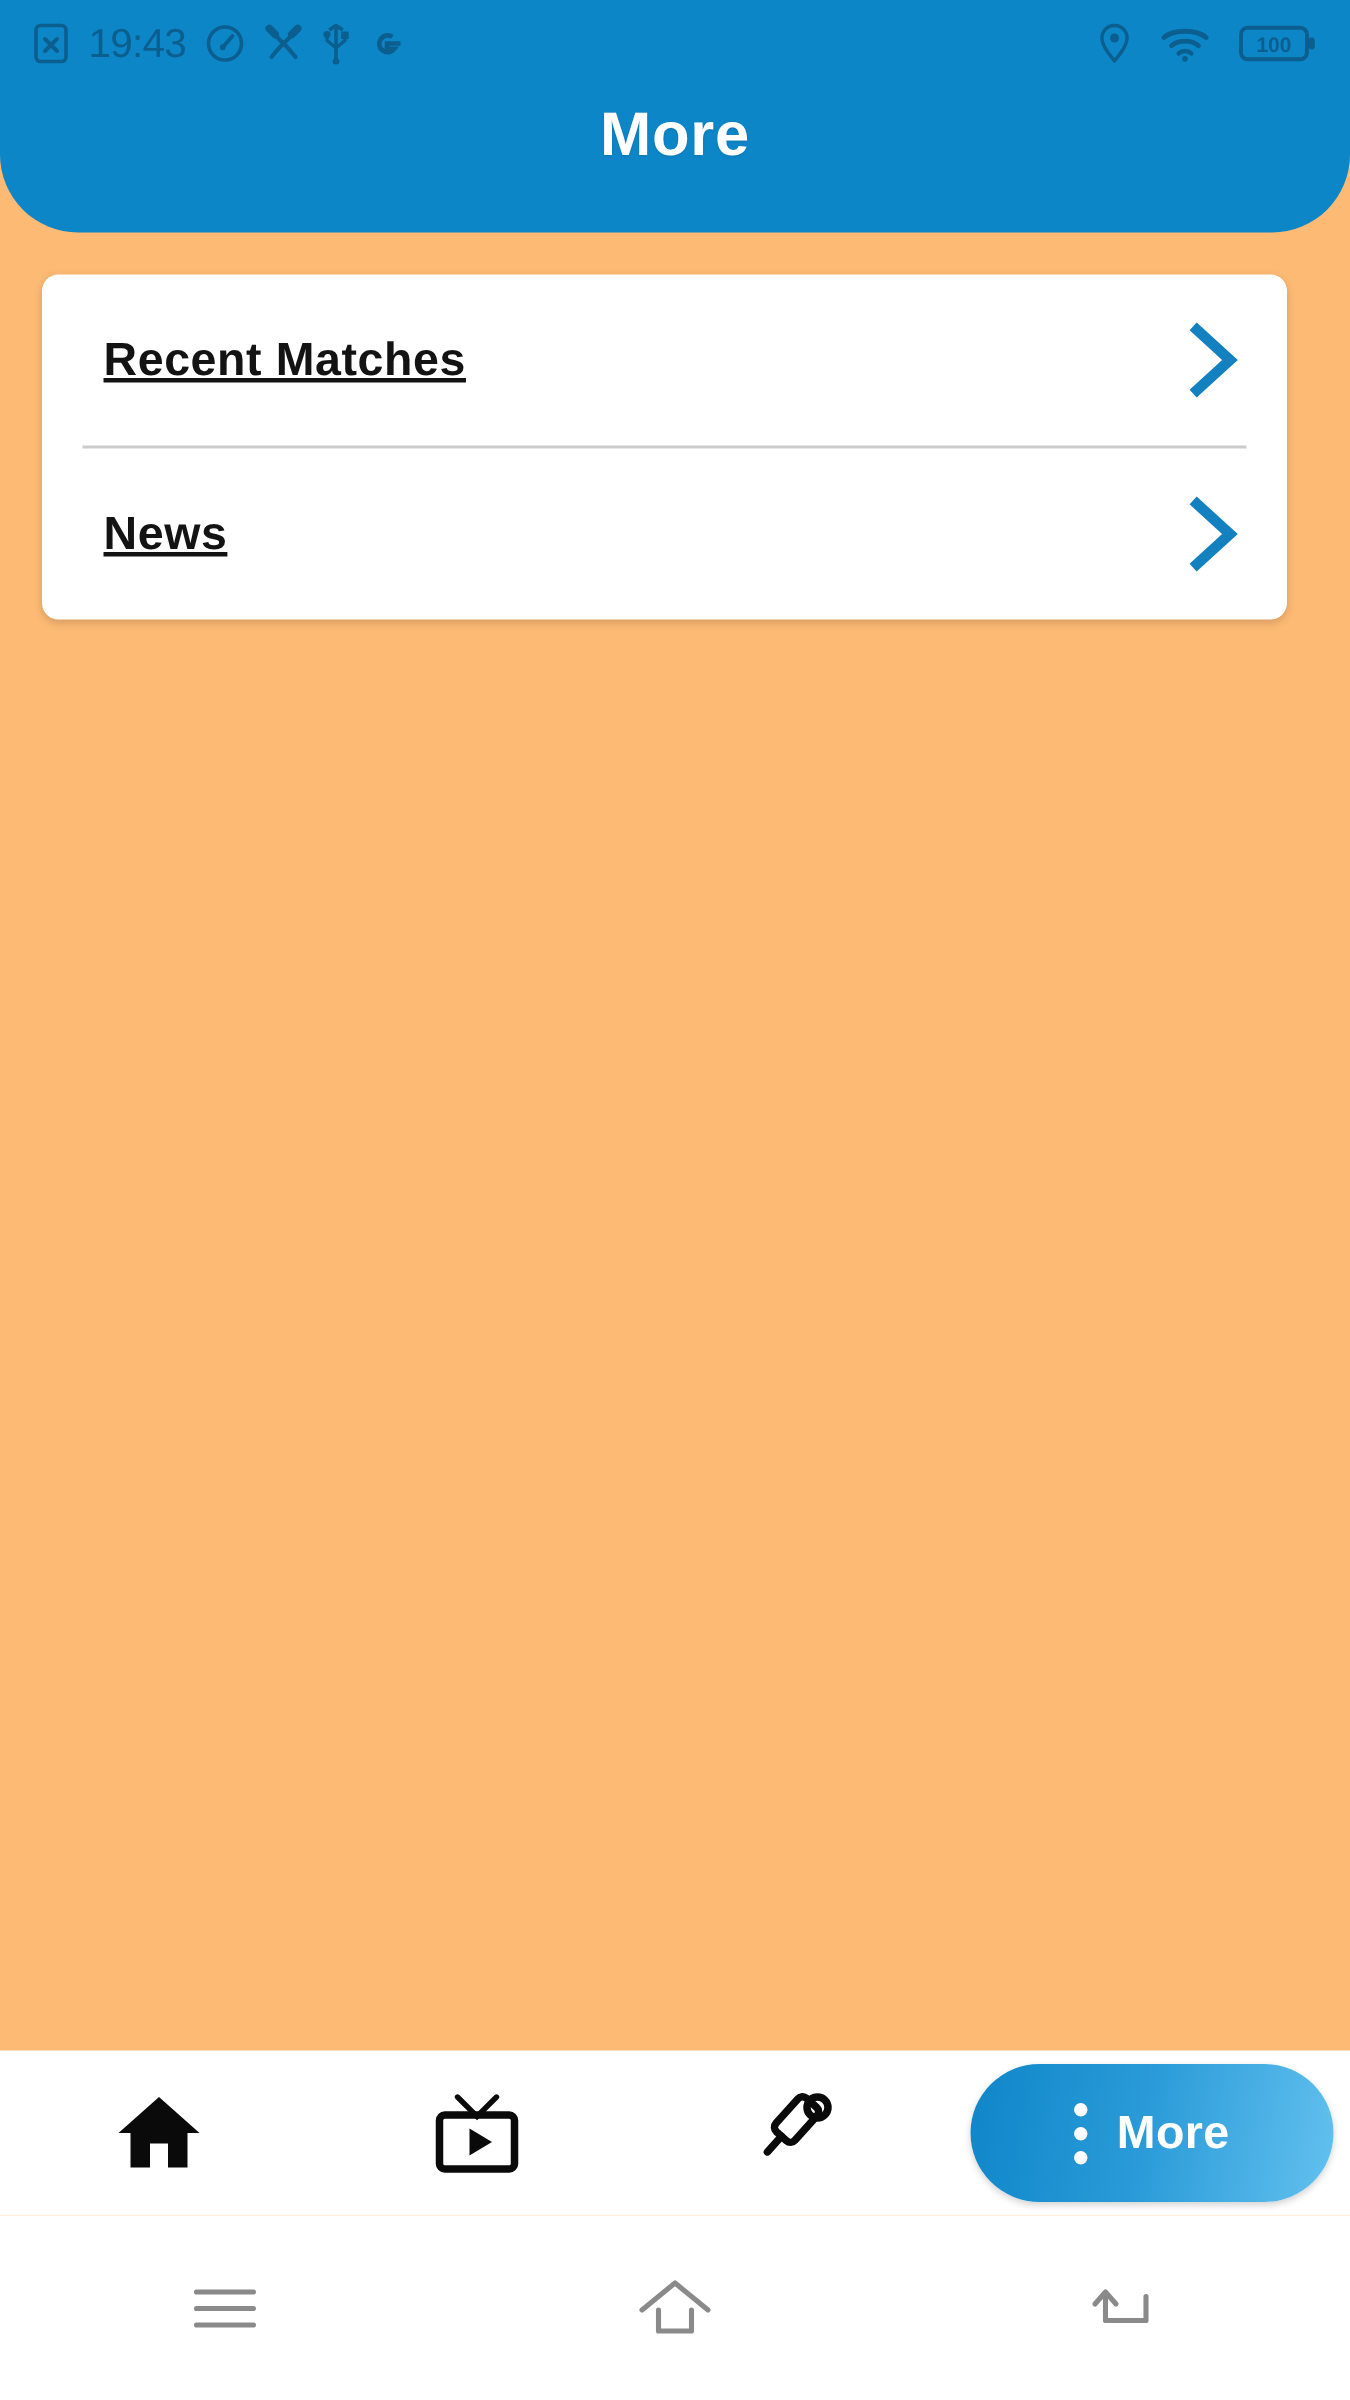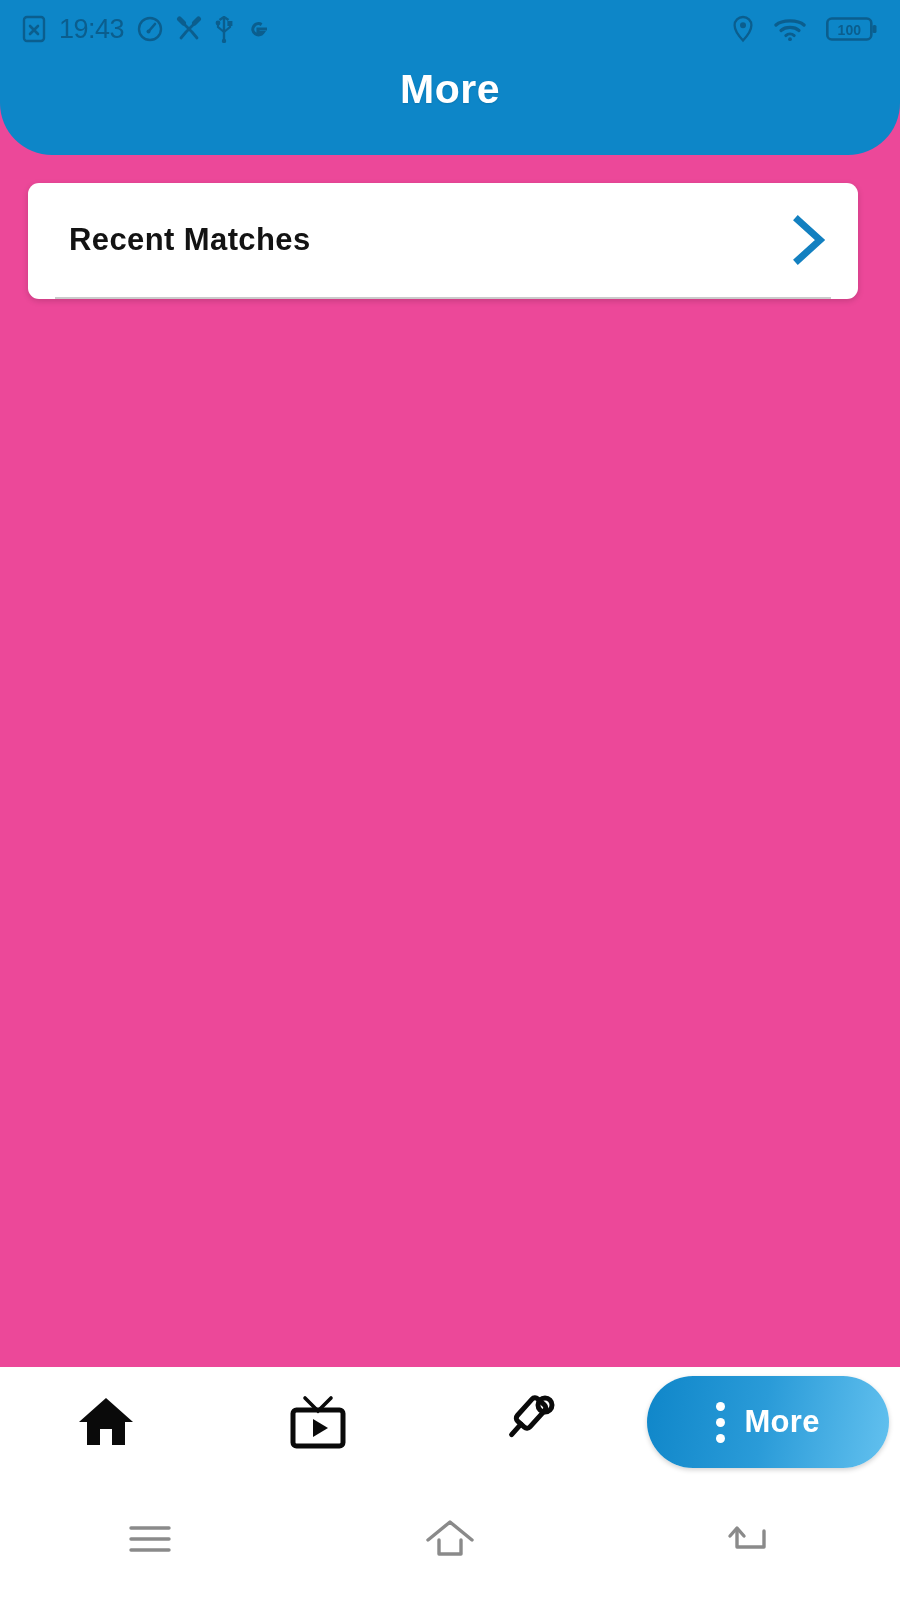--- a/index.html
+++ b/index.html
@@ -5,21 +5,21 @@
   * { margin:0; padding:0; box-sizing:border-box; }
   html, body {
     width:900px; height:1600px;
     font-family:"Liberation Sans", sans-serif;
     background:#e3e3e3;
     overflow:hidden;
   }
   #screen {
     position:relative;
     width:900px; height:1600px;
-    background:#ec4899;
+    background:#fdba74;
   }
 
   
   #app-header {
     position:absolute; top:0; left:0;
     width:900px; height:155px;
     background:#0d86c8;
     border-bottom-left-radius:52px;
     border-bottom-right-radius:52px;
     z-index:5;
@@ -65,20 +65,21 @@
     height:114px;
     display:flex; align-items:center;
     padding:0 26px 0 41px;
     cursor:pointer;
   }
   .menu-label {
     font-size:31px;
     font-weight:bold;
     color:#131313;
     letter-spacing:0.4px;
+    text-decoration:underline;
   }
   .chevron { margin-left:auto; display:flex; align-items:center; }
   .chevron svg { display:block; }
   .row-divider {
     height:1px;
     margin:0 27px;
     background:#b9b9b9;
     opacity:0.75;
   }
 
@@ -226,20 +227,28 @@
           <path d="M10 6 L32 26 L10 46" fill="none" stroke="#1380c0" stroke-width="7" stroke-linecap="square" stroke-linejoin="miter"></path>
         </svg>
       </span>
     </div>
 
     <div class="row-divider"></div>
 
 
     <div class="row-divider"></div>
 
+    <div class="menu-row">
+      <span class="menu-label">News</span>
+      <span class="chevron">
+        <svg width="44" height="52" viewBox="0 0 44 52">
+          <path d="M10 6 L32 26 L10 46" fill="none" stroke="#1380c0" stroke-width="7" stroke-linecap="square" stroke-linejoin="miter"></path>
+        </svg>
+      </span>
+    </div>
 
   </div>
 
   <div id="bottom-nav">
 
     <div class="nav-item">
       <span>
         <svg width="62" height="58" viewBox="0 0 62 58">
           <path d="M31 5 L58 29 L50 29 L50 52 L37 52 L37 36 L25 36 L25 52 L12 52 L12 29 L4 29 Z" fill="#0a0a0a"></path>
         </svg>

